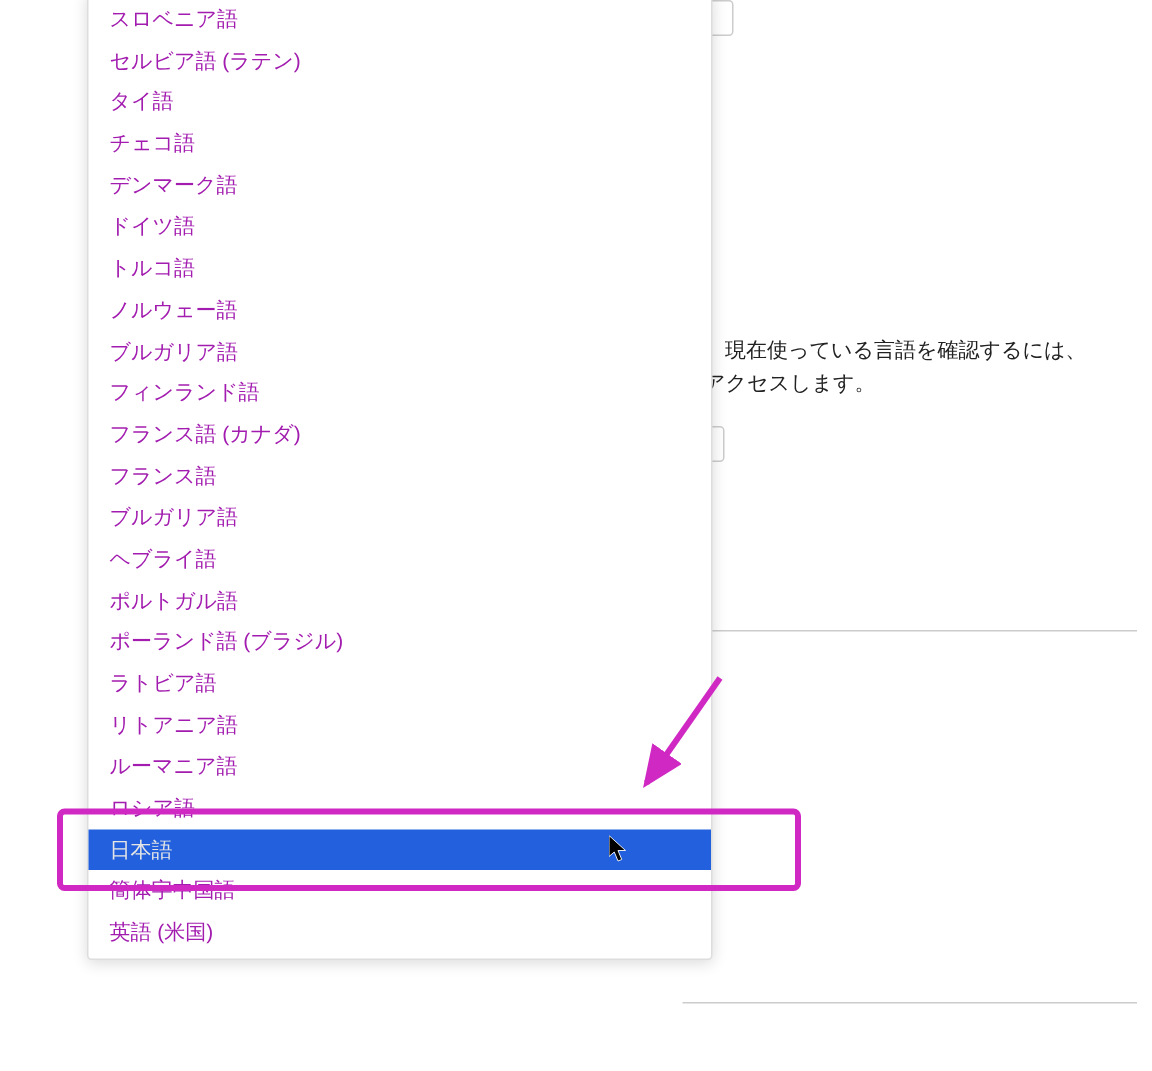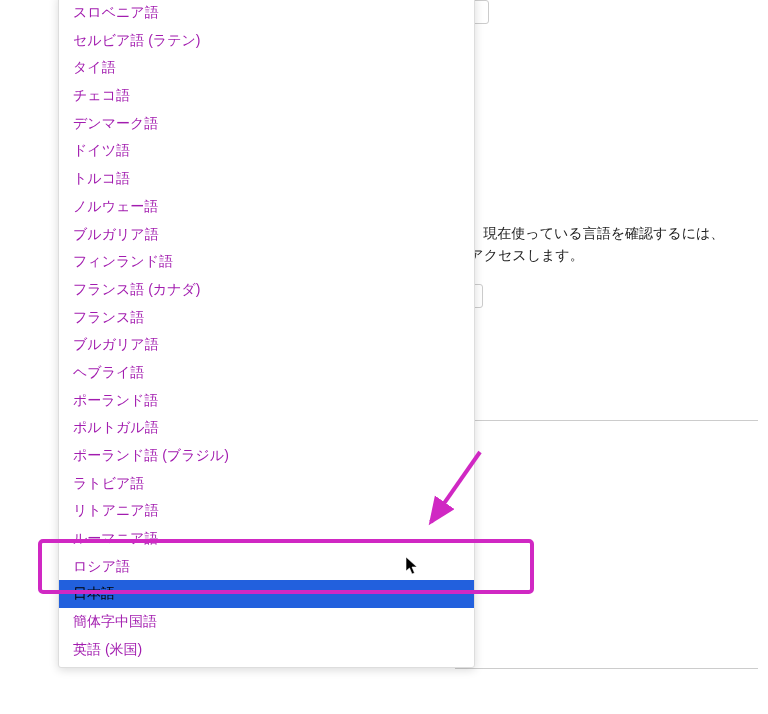--- a/index.html
+++ b/index.html
@@ -89,21 +89,21 @@
       padding: 3px 12px 3px 14px;
       font-size: 14px;
       color: #a21caf;
       cursor: default;
       line-height: 1.55;
       position: relative;
       white-space: nowrap;
     }
     .dropdown-item.selected {
       background: #2260dd;
-      color: #000000;
+      color: #e5e5e5;
     }
     .highlight-box {
       position: absolute;
       top: 539px;
       left: 38px;
       width: 496px;
       height: 55px;
       border: 4px solid #d028c3;
       border-radius: 5px;
       pointer-events: none;
@@ -151,21 +151,20 @@
     <div class="dropdown-item"><span>デンマーク語</span></div>
     <div class="dropdown-item"><span>ドイツ語</span></div>
     <div class="dropdown-item"><span>トルコ語</span></div>
     <div class="dropdown-item"><span>ノルウェー語</span></div>
     <div class="dropdown-item"><span>ブルガリア語</span></div>
     <div class="dropdown-item"><span>フィンランド語</span></div>
     <div class="dropdown-item"><span>フランス語 (カナダ)</span></div>
     <div class="dropdown-item"><span>フランス語</span></div>
     <div class="dropdown-item"><span>ブルガリア語</span></div>
     <div class="dropdown-item"><span>ヘブライ語</span></div>
-    <div class="dropdown-item"><span>ポーランド語</span></div>
     <div class="dropdown-item"><span>ポルトガル語</span></div>
     <div class="dropdown-item"><span>ポーランド語 (ブラジル)</span></div>
     <div class="dropdown-item"><span>ラトビア語</span></div>
     <div class="dropdown-item"><span>リトアニア語</span></div>
     <div class="dropdown-item"><span>ルーマニア語</span></div>
     <div class="dropdown-item"><span>ロシア語</span></div>
     <div class="dropdown-item selected"><span>日本語</span></div>
     <div class="dropdown-item"><span>簡体字中国語</span></div>
     <div class="dropdown-item"><span>英語 (米国)</span></div>
   </div>

